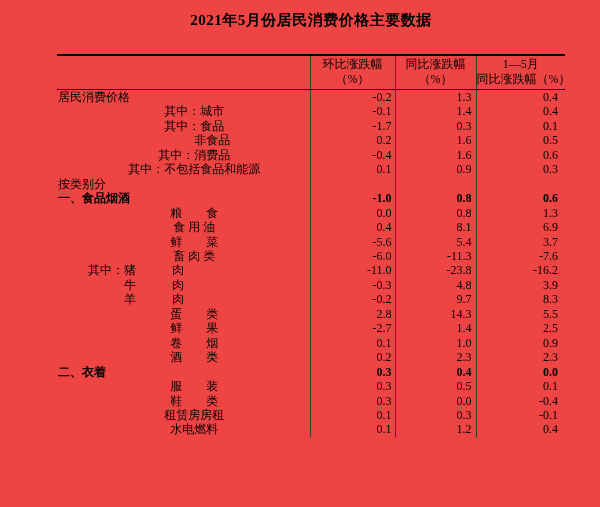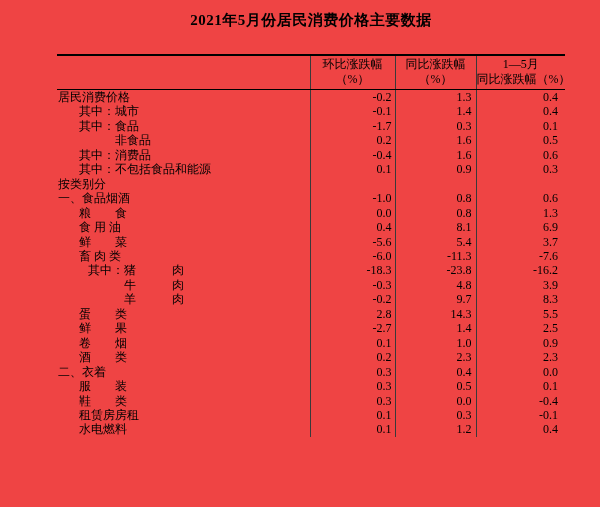--- a/index.html
+++ b/index.html
@@ -28,27 +28,27 @@
     font-weight:normal; font-size:12px; line-height:15px;
     text-align:center; border-bottom:1px solid #000000;
     padding:1px 0 2px 0; white-space:nowrap; overflow:hidden;
   }
   thead th + th, tbody td + td { border-left:1px solid #3a3a3a; }
   tbody td {
     font-size:12px; height:14.45px; line-height:14.45px;
     padding:0; white-space:nowrap; overflow:hidden; vertical-align:middle;
   }
   td.lbl { padding-left:1px; }
-  td.ind1 { padding-left:22px; }
+  td.ind1 { padding-left:22px;text-align:center; }
   td.ind3 { padding-left:31px; }
   td.num { text-align:right; }
   td.v0 { padding-right:3px; }
   td.v1 { padding-right:4px; }
   td.v2 { padding-right:7px; }
-  tr.bold td { font-weight:normal; }
+  tr.bold td { font-weight:bold; }
 </style>
 </head>
 <body>
 
 <div class="page">
   <div class="title">2021年5月份居民消费价格主要数据</div>
 
   <table class="cpi">
     <colgroup>
       <col class="c-label">
@@ -141,21 +141,21 @@
           <td class="num v2">3.7</td>
         </tr>
         <tr>
           <td class="lbl ind1">畜 肉 类</td>
           <td class="num v0">-6.0</td>
           <td class="num v1">-11.3</td>
           <td class="num v2">-7.6</td>
         </tr>
         <tr>
           <td class="lbl ind3">其中：猪　　　肉</td>
-          <td class="num v0">-18.3</td>
+          <td class="num v0">-11.0</td>
           <td class="num v1">-23.8</td>
           <td class="num v2">-16.2</td>
         </tr>
         <tr>
           <td class="lbl ind3">　　　牛　　　肉</td>
           <td class="num v0">-0.3</td>
           <td class="num v1">4.8</td>
           <td class="num v2">3.9</td>
         </tr>
         <tr>

